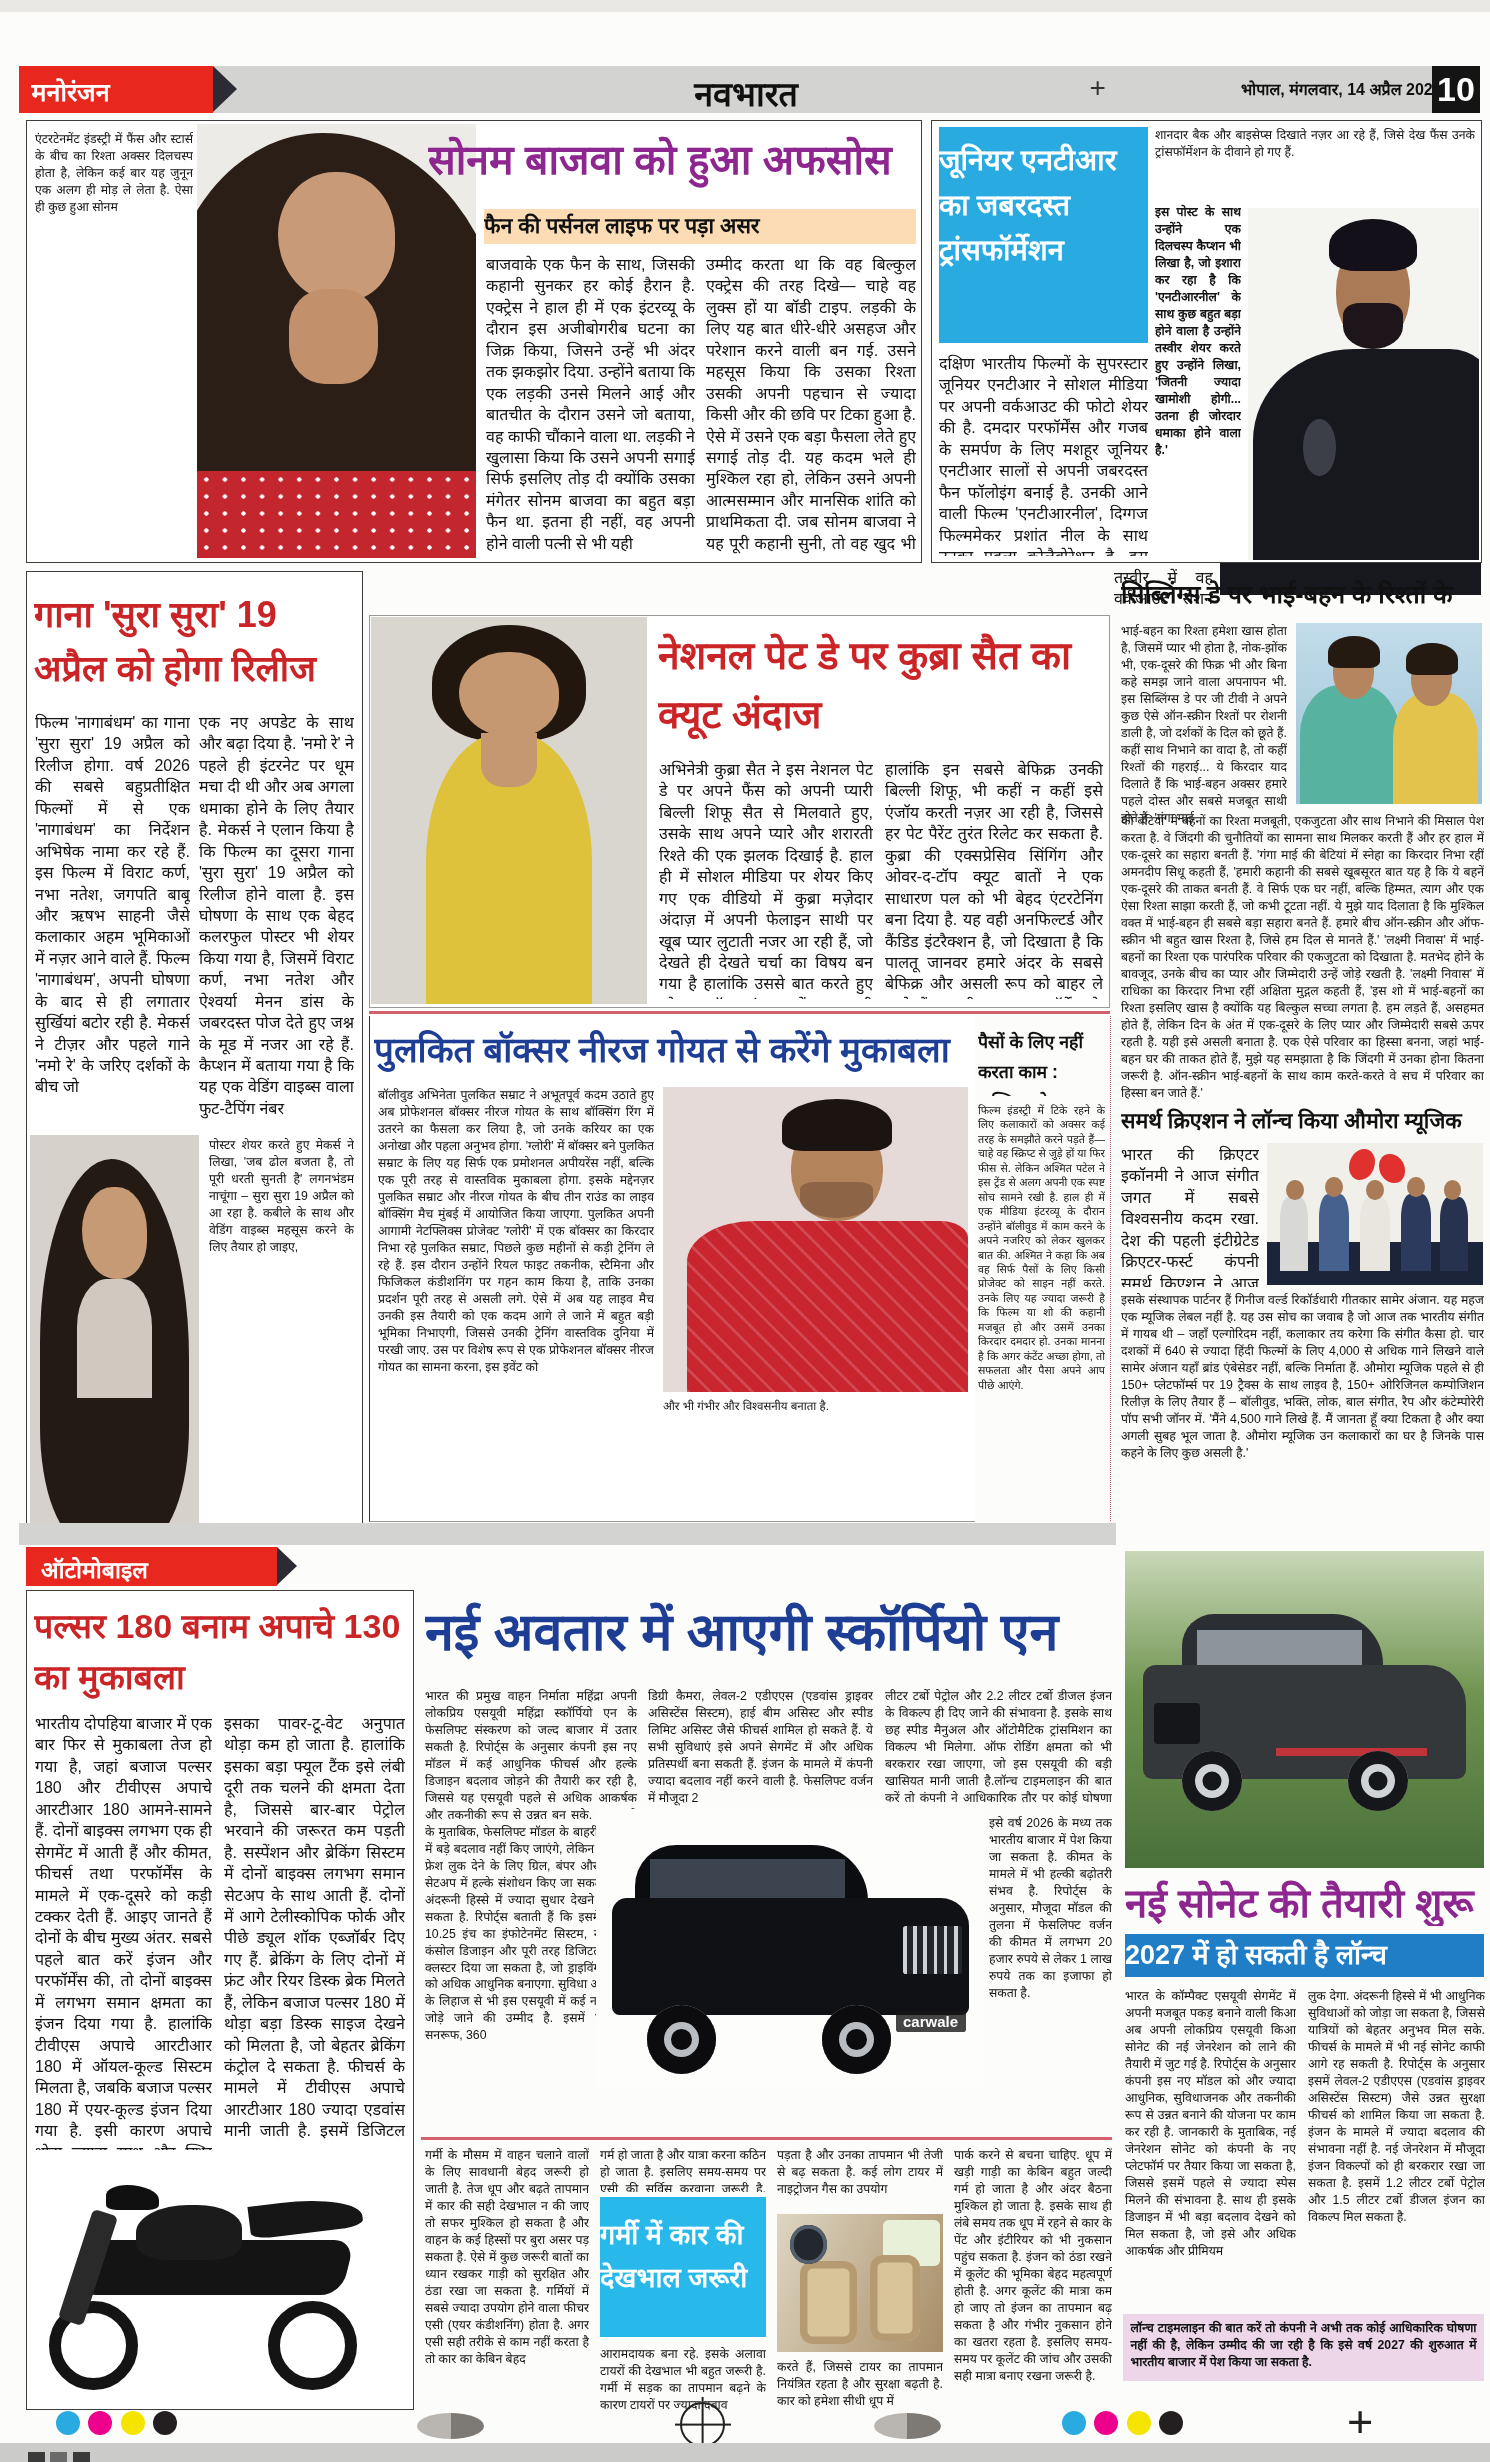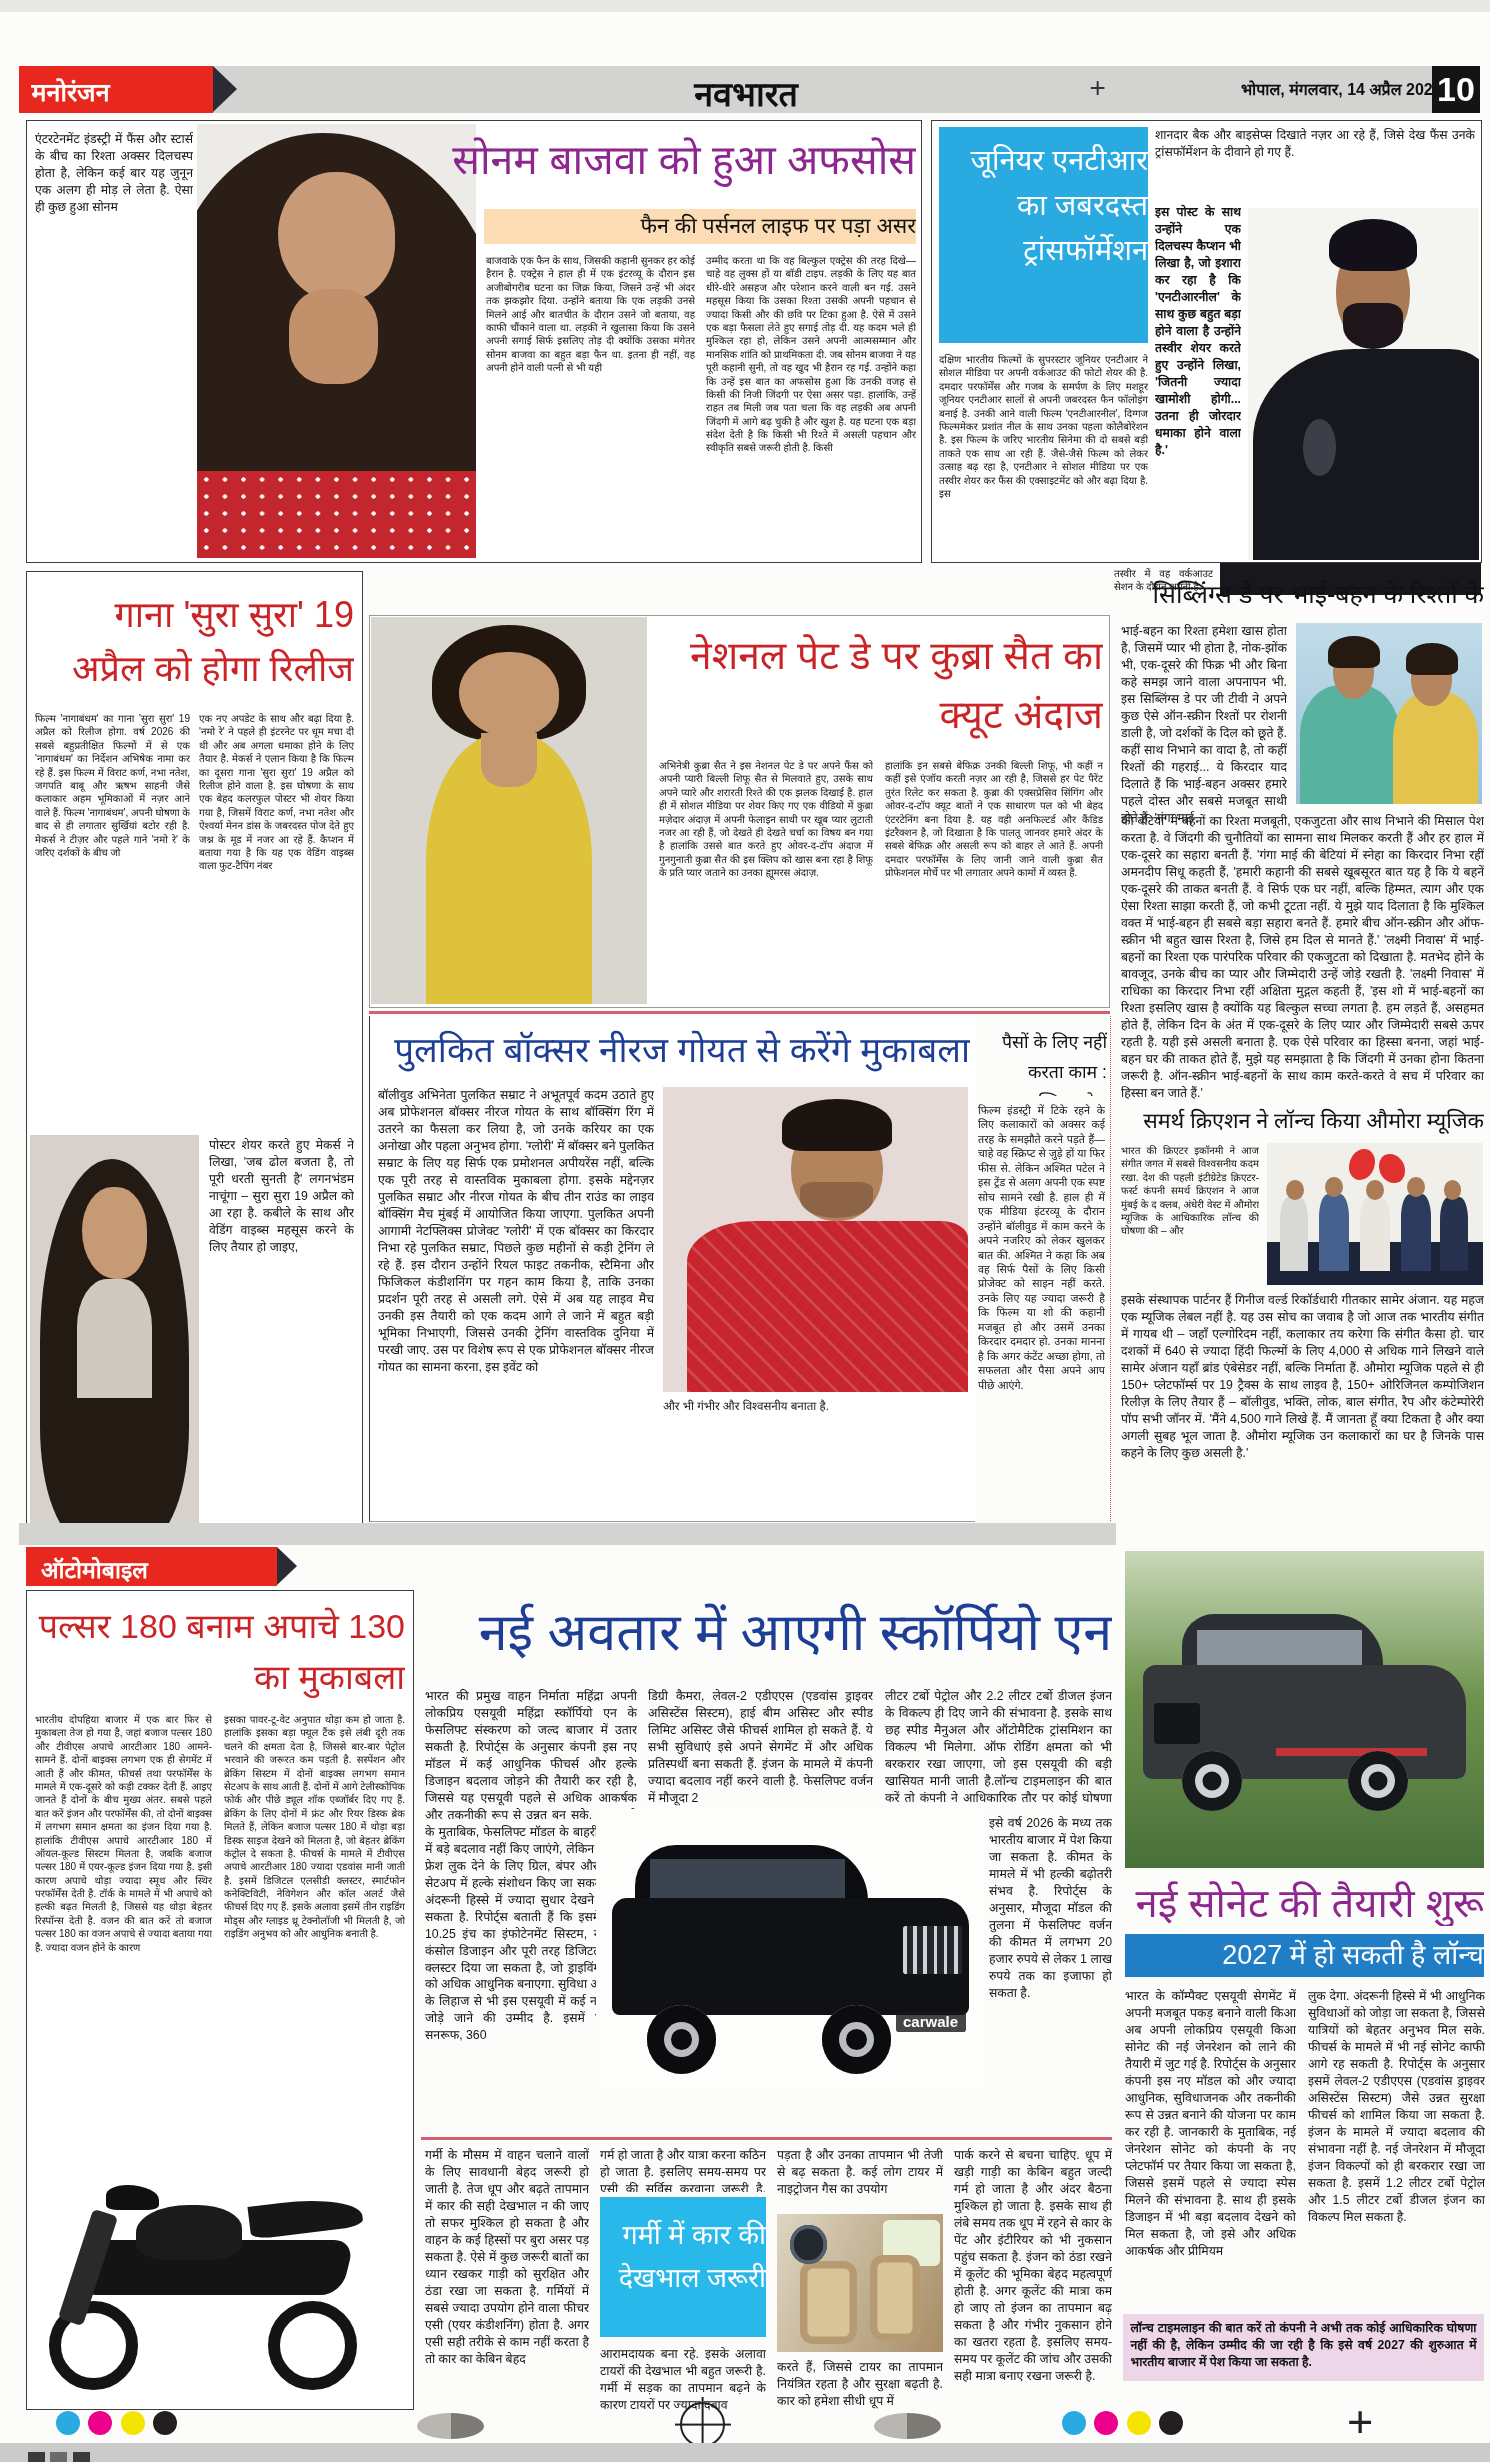--- a/index.html
+++ b/index.html
@@ -1,21 +1,21 @@
 <!DOCTYPE html>
 <html style="font-size:15px"><head>
 <meta charset="utf-8">
 <style>
   html,body{margin:0;padding:0;background:#e9e8e4;}
   .page{position:relative;width:1490px;height:2462px;background:#fcfcfa;font-family:"Liberation Sans",sans-serif;overflow:hidden;margin:12px auto;}
   .abs{position:absolute;}
   .bx{border:1.9px solid #3d3d3d;background:#fff;}
-  .body{font-size:10px;line-height:1.34;text-align:justify;color:#141414;overflow:hidden;}
+  .body{font-size:16px;line-height:1.34;text-align:justify;color:#141414;overflow:hidden;}
   .body-lg{font-size:12.3px;line-height:1.38;text-align:justify;color:#141414;overflow:hidden;}
-  .hl{font-weight:normal;text-align:right;overflow:hidden;}
+  .hl{font-weight:bold;text-align:left;overflow:hidden;}
   .hl-purple{color:#8d268f;}
   .hl-red{color:#cb2427;}
   .hl-blue{color:#1d3e94;}
   .hl-black{color:#111;}
   .photo{position:absolute;overflow:hidden;}
   .ps{position:absolute;}
   .caption{font-size:11.6px;line-height:1.35;text-align:justify;color:#141414;overflow:hidden;}
   .rule-red{background:#d4606e;height:2.8px;}
   .dot{border-radius:50%;display:inline-block;width:24px;height:24px;margin-right:8.4px;}
   .goval{width:67px;height:26px;border-radius:50%;background:linear-gradient(90deg,#b9b6b2 50%,#7d7a76 50%);}

